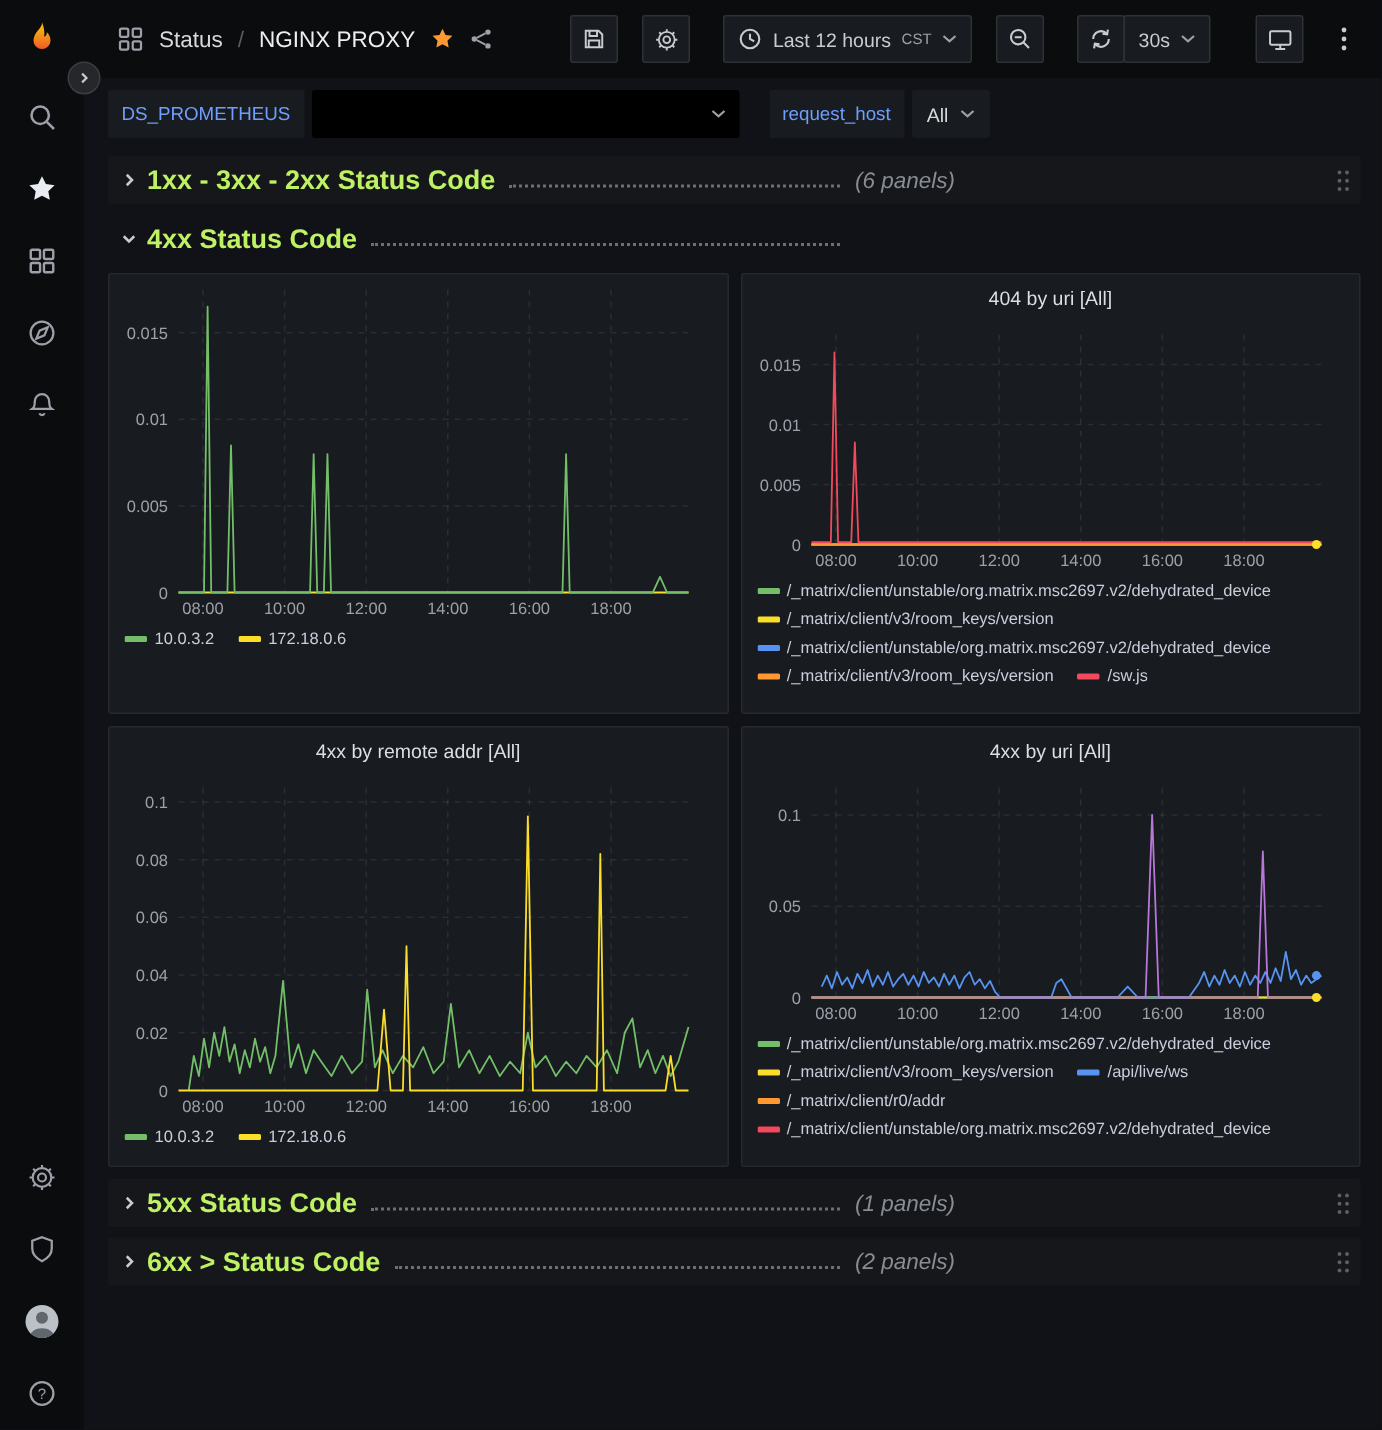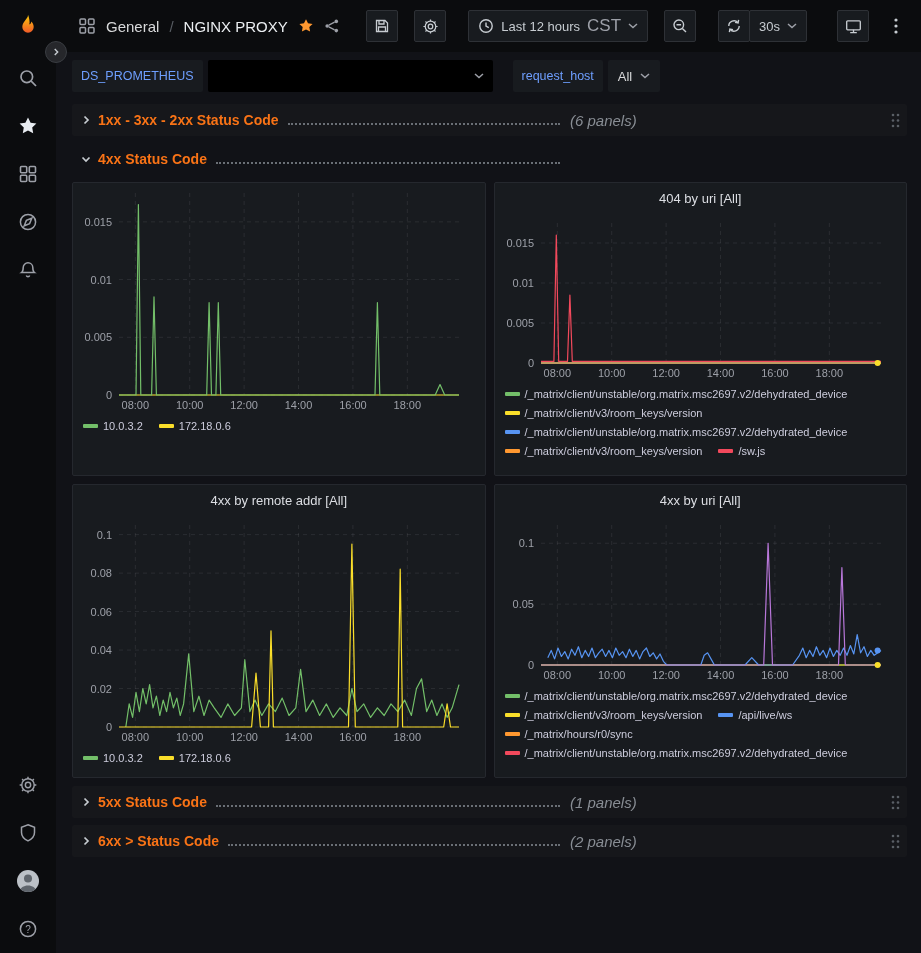--- a/index.html
+++ b/index.html
@@ -46,21 +46,21 @@
   .crumb-title { color: #eceff2; font-size: 15px; font-weight: 500; }
   .icon-link { display: flex; cursor: pointer; }
 
   .nav-actions { margin-left: auto; display: flex; align-items: center; gap: 16px; }
   .btn {
     display: inline-flex; align-items: center; justify-content: center; gap: 7px;
     height: 32px; background: #181b1f; border: 1px solid #2e3136; border-radius: 2px;
     color: #c7ccd1; font-size: 13px; padding: 0 9px; cursor: pointer; white-space: nowrap;
   }
   .btn-sq { width: 32px; padding: 0; }
-  .tz { font-size: 17px; color: #9da0a8; text-align: right; }
+  .tz { font-size: 10px; color: #9da0a8; text-align: right; }
   .btn-caret { color: #9da0a8; display: flex; }
   .refresh-group { display: flex; margin-left: 6px; }
   .refresh-group .btn + .btn { margin-left: -1px; }
   .monitor-btn { margin-left: 14px; }
   .kebab-btn { background: transparent; border: none; width: 22px; height: 32px; display: flex; align-items: center; justify-content: center; color: #c7ccd1; cursor: pointer; }
 
   
   .submenu { display: flex; align-items: center; padding: 8px 16px 4px; flex-shrink: 0; }
   .var-label {
     height: 32px; display: inline-flex; align-items: center; padding: 0 9px;
@@ -81,21 +81,21 @@
   
   .content { flex: 1; padding: 8px 14px 0 16px; overflow: hidden; }
 
   .row-header {
     display: flex; align-items: center; height: 32px; margin-bottom: 7px;
     cursor: pointer; padding: 0 4px; border-radius: 2px;
   }
   .row-header.collapsed { background: #16171b; }
   .row-chevron { width: 20px; display: flex; justify-content: center; color: #c7ccd1; flex-shrink: 0; }
   .row-lead { display: flex; align-items: center; width: 470px; min-width: 0; }
-  .row-title { font-size: 14px; font-weight: 700; color: #f97316; white-space: nowrap; margin-left: 2px; }
+  .row-title { font-size: 18px; font-weight: 700; color: #bef264; white-space: nowrap; margin-left: 2px; }
   .leader { flex: 1; border-bottom: 2px dotted #6a6f76; transform: translateY(4px); margin: 0 6px 0 9px; }
   .row-count { font-size: 15px; font-style: italic; color: #888d94; white-space: nowrap; margin-left: 4px; }
   .row-count:empty { display: none; }
   .row-handle { margin-left: auto; display: flex; padding-right: 3px; }
 
   .grid2 { display: grid; grid-template-columns: 1fr 1fr; gap: 8px; margin-bottom: 8px; }
   .panel {
     background: #181b1f; border: 1px solid #25282e; border-radius: 2px;
     height: 294px; display: flex; flex-direction: column; overflow: hidden;
   }
@@ -203,21 +203,21 @@
   <header class="navbar">
     <div class="crumbs">
       <span class="crumb-icon">
         <svg width="18" height="18" viewBox="0 0 18 18" fill="none" stroke="currentColor" stroke-width="1.5">
             <rect x="2" y="2" width="5.5" height="5.5" rx="1"></rect>
             <rect x="10.5" y="2" width="5.5" height="5.5" rx="1"></rect>
             <rect x="2" y="10.5" width="5.5" height="5.5" rx="1"></rect>
             <rect x="10.5" y="10.5" width="5.5" height="5.5" rx="1"></rect>
           </svg>
       </span>
-      <span class="crumb-section">General</span>
+      <span class="crumb-section">Status</span>
       <span class="crumb-sep">/</span>
       <span class="crumb-title">NGINX PROXY</span>
       <span class="icon-link">
         <svg width="16" height="16" viewBox="0 0 16 16">
             <path fill="#ff9830" d="M8 1.2l2 4.1 4.6.6-3.3 3.2.8 4.5L8 11.5l-4.1 2.1.8-4.5L1.4 5.9 6 5.3z"></path>
           </svg>
       </span>
       <span class="icon-link">
         <svg width="16" height="16" viewBox="0 0 16 16" fill="currentColor">
             <circle cx="3.2" cy="8" r="1.8"></circle>
@@ -527,21 +527,21 @@
             <span class="legend-item">
               <span class="legend-swatch" style="background: rgb(250, 222, 42);"></span>
               <span>/_matrix/client/v3/room_keys/version</span>
             </span>
             <span class="legend-item">
               <span class="legend-swatch" style="background: rgb(87, 148, 242);"></span>
               <span>/api/live/ws</span>
             </span>
             <span class="legend-item">
               <span class="legend-swatch" style="background: rgb(255, 152, 48);"></span>
-              <span>/_matrix/hours/r0/sync</span>
+              <span>/_matrix/client/r0/addr</span>
             </span>
             <span class="legend-item">
               <span class="legend-swatch" style="background: rgb(242, 73, 92);"></span>
               <span>/_matrix/client/unstable/org.matrix.msc2697.v2/dehydrated_device</span>
             </span>
           </div>
       </section>
     </div>
 
     <div class="row-header collapsed">

